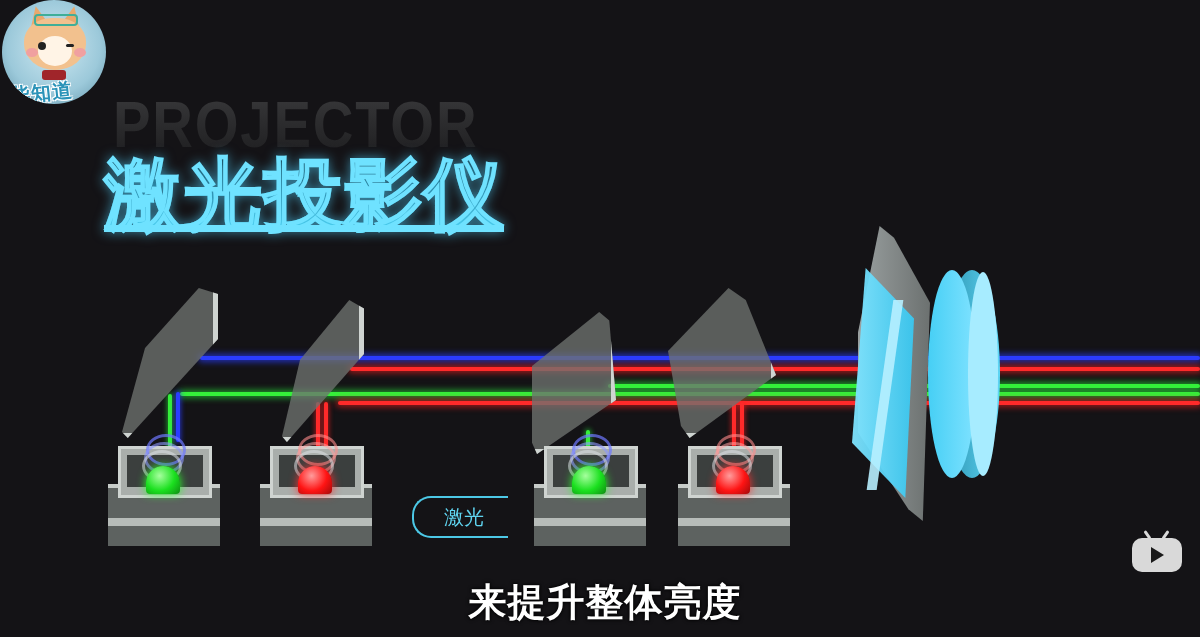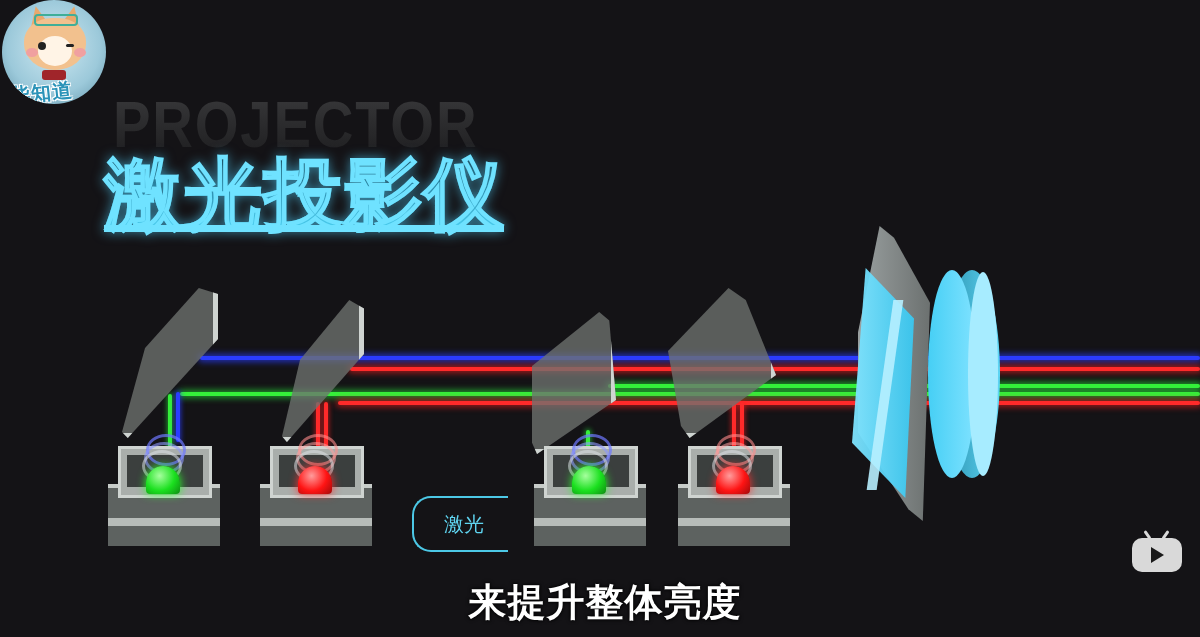--- a/index.html
+++ b/index.html
@@ -153,21 +153,21 @@
       position: absolute; left: 928px; top: 270px; width: 48px; height: 208px;
       border-radius: 50%; background: linear-gradient(90deg, #46cff5, #7fe2ff);
     }
     .lens-rim {
       position: absolute; left: 968px; top: 272px; width: 30px; height: 204px;
       border-radius: 50%; background: #a7ecff;
     }
 
     
     .chip {
-      position: absolute; left: 412px; top: 496px; width: 96px; height: 56px;
+      position: absolute; left: 412px; top: 496px; width: 96px; height: 42px;
       border: 2px solid #4cc8e6; border-right: none;
       border-radius: 19px 0 0 19px; box-sizing: border-box;
       display: flex; align-items: center; justify-content: center;
       color: #5fd4f0; font-size: 20px; padding-left: 6px;
     }
 
     
     .subtitle {
       position: absolute; left: 0; width: 1200px; top: 577px;
       text-align: center; font-size: 38px; font-weight: bold; color: #ffffff;

